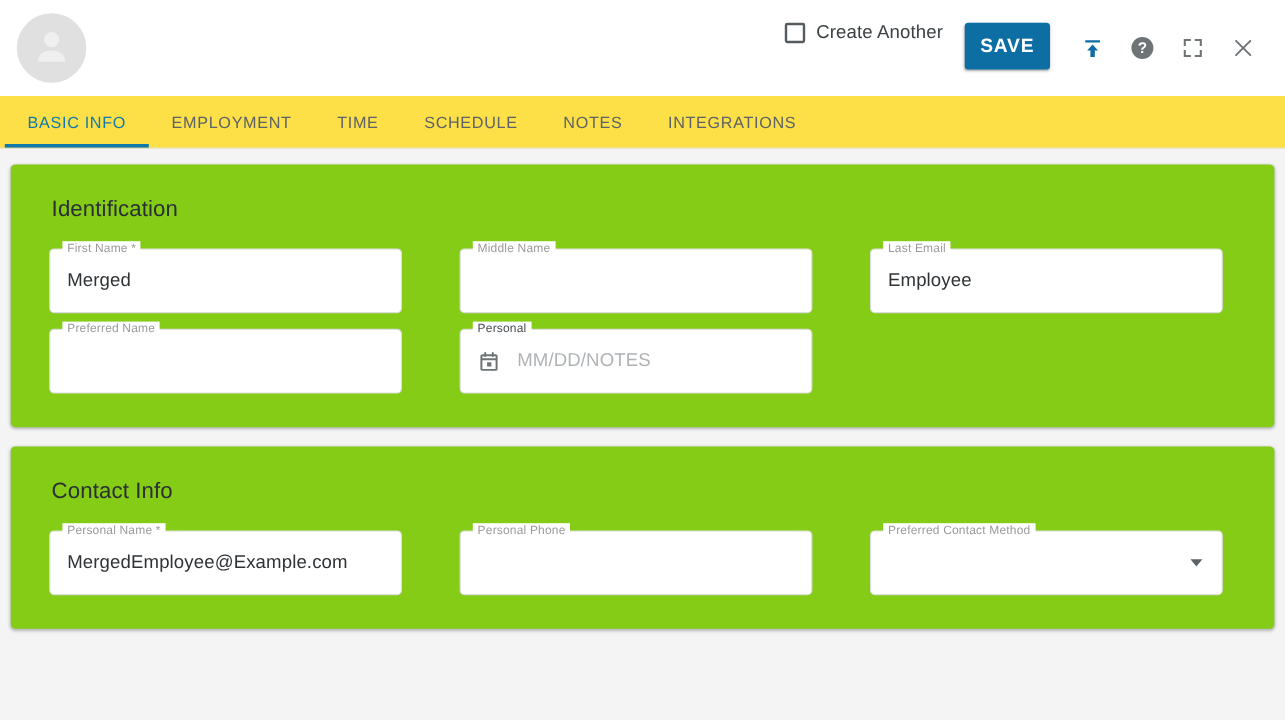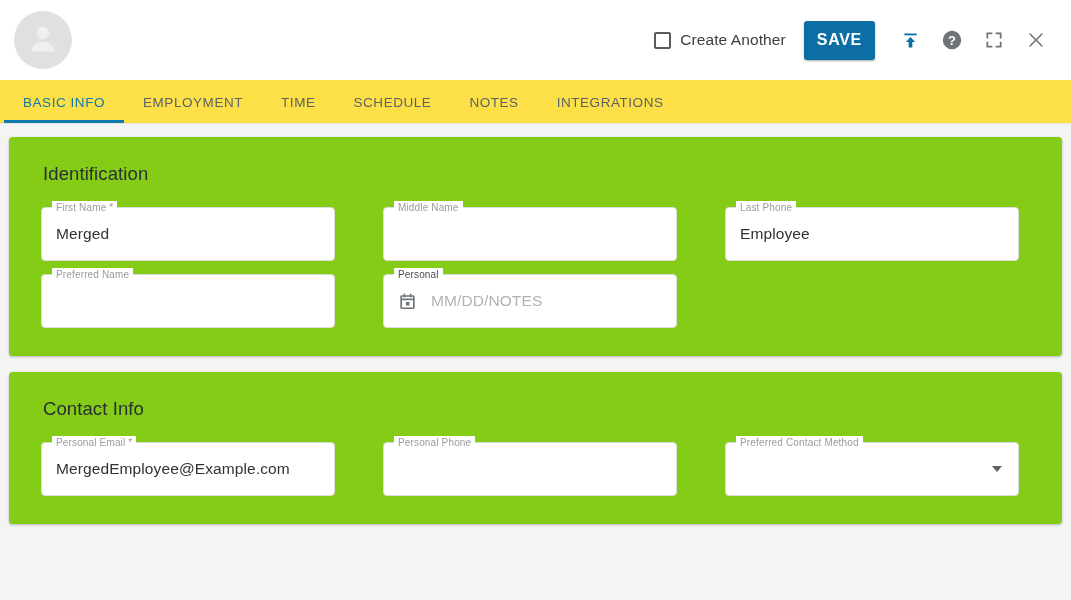--- a/index.html
+++ b/index.html
@@ -33,21 +33,21 @@
     justify-content: center;
     flex: 0 0 auto;
     margin-left: 2px;
   }
   .avatar svg { display: block; }
 
   .header-spacer { flex: 1 1 auto; }
 
   .header-actions {
     display: flex;
-    align-items: center;
+    align-items: flex-start;
     gap: 0px;
   }
 
   .create-another {
     display: flex;
     align-items: center;
     gap: 9px;
     margin-right: 18px;
     cursor: pointer;
     user-select: none;
@@ -295,21 +295,21 @@
           </div>
         </div>
         <div class="field-wrap">
           <div class="mfield">
             <span class="legend"><span>Middle Name</span></span>
             <span class="mvalue placeholder"></span>
           </div>
         </div>
         <div class="field-wrap">
           <div class="mfield">
-            <span class="legend"><span>Last Phone</span></span>
+            <span class="legend"><span>Last Email</span></span>
             <span class="mvalue">Employee</span>
           </div>
         </div>
       </div>
       <div class="row">
         <div class="field-wrap">
           <div class="mfield">
             <span class="legend"><span>Preferred Name</span></span>
             <span class="mvalue placeholder"></span>
           </div>
@@ -328,21 +328,21 @@
             <span class="mvalue placeholder">MM/DD/NOTES</span>
           </div>
         </div>
       </div>
     </div>
     <div class="card">
       <h2 class="card-title">Contact Info</h2>
       <div class="row">
         <div class="field-wrap">
           <div class="mfield">
-            <span class="legend"><span>Personal Email</span><span class="req"> *</span></span>
+            <span class="legend"><span>Personal Name</span><span class="req"> *</span></span>
             <span class="mvalue">MergedEmployee@Example.com</span>
           </div>
         </div>
         <div class="field-wrap">
           <div class="mfield">
             <span class="legend"><span>Personal Phone</span></span>
             <span class="mvalue placeholder"></span>
           </div>
         </div>
         <div class="field-wrap">

